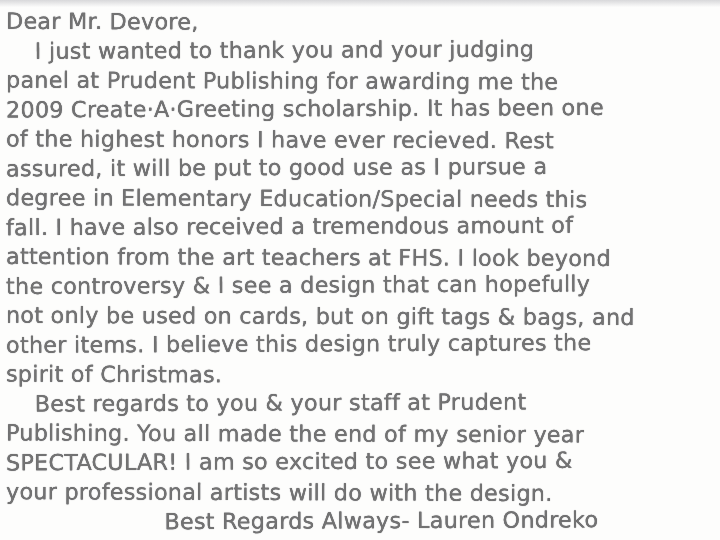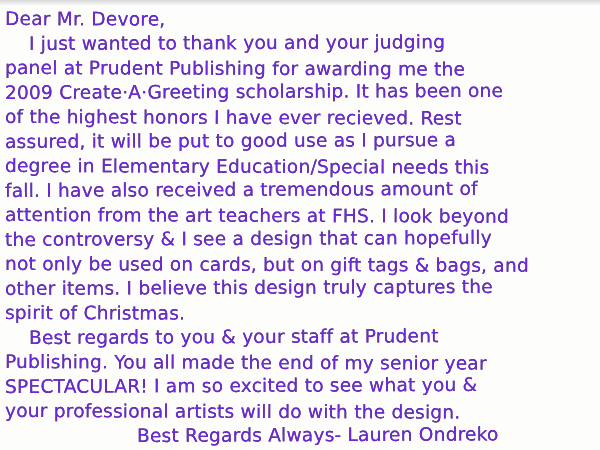--- a/index.html
+++ b/index.html
@@ -9,21 +9,21 @@
     height: 450px;
     overflow: hidden;
     background: #fdfdfc;
   }
   .paper {
     position: relative;
     width: 600px;
     height: 450px;
     background: #fdfdfc;
     font-family: "DejaVu Sans", sans-serif;
-    color: #6d28d9;
+    color: #737373;
     box-sizing: border-box;
     padding: 7px 0 0 5px;
   }
   .scan-edge {
     position: absolute;
     top: 0;
     left: 0;
     width: 600px;
     height: 6px;
     background: linear-gradient(to bottom, rgba(120,120,130,0.28), rgba(120,120,130,0.0));

